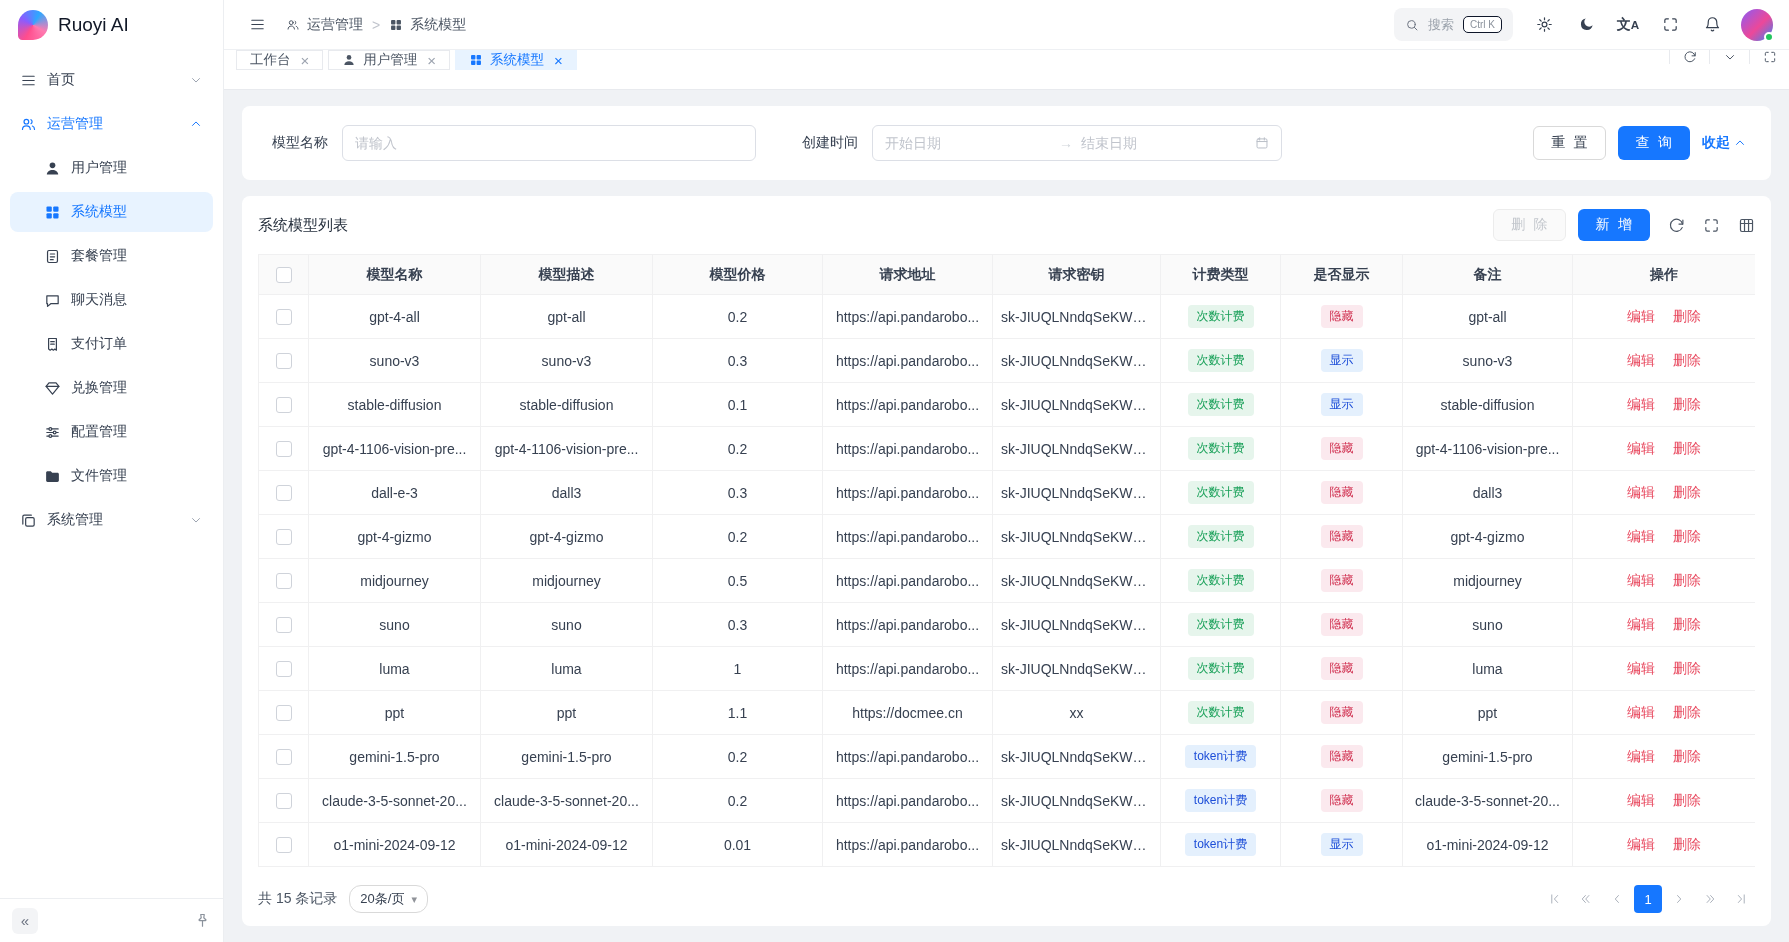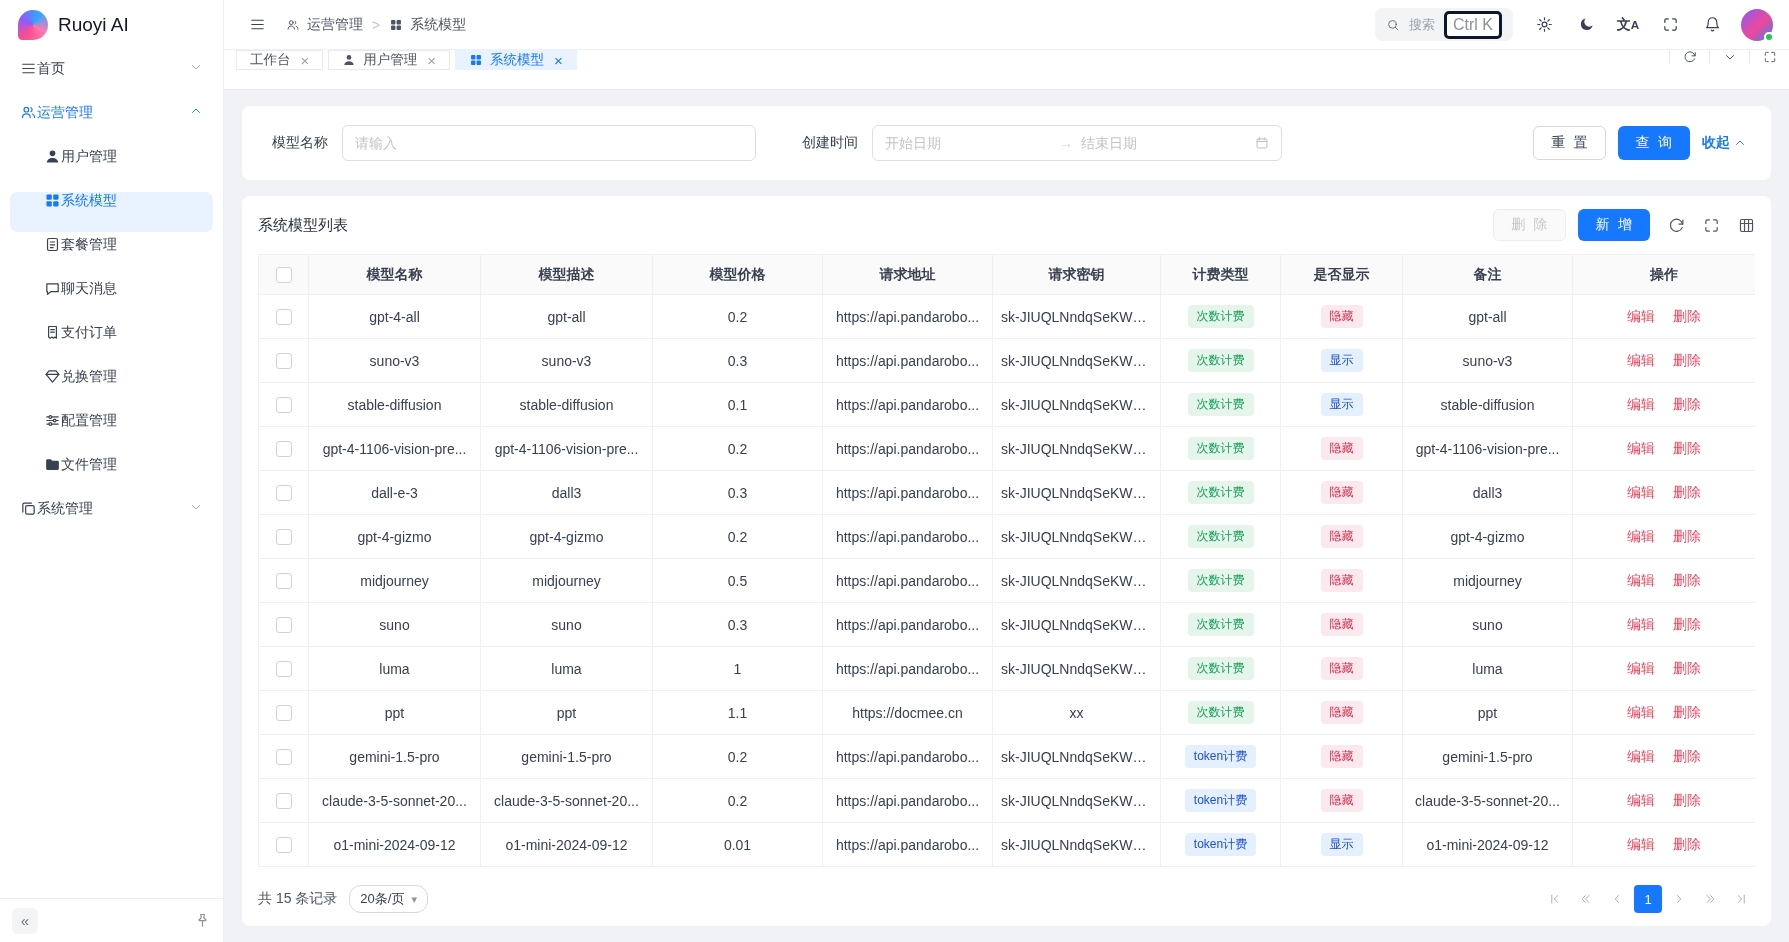--- a/index.html
+++ b/index.html
@@ -11,41 +11,41 @@
   .ic-fill{fill:currentColor;stroke:none}
   .ic-sm{width:14px;height:14px}
   .spacer{flex:1}
 
   
   .sidebar{width:224px;background:#fff;border-right:1px solid #eceef1;display:flex;flex-direction:column;flex:none}
   .logo-row{height:50px;display:flex;align-items:center;gap:10px;padding:0 18px;flex:none}
   .logo-mark{width:30px;height:30px;border-radius:50% 50% 50% 14%;background:conic-gradient(from 210deg,#ff4d8d,#8a5cff,#2ea8ff,#ff7ab0,#ff4d8d)}
   .logo-text{font-size:19px;font-weight:400;color:#111827}
   .menu{flex:1;padding:10px;overflow:hidden;display:flex;flex-direction:column}
-  .menu-item{height:40px;border-radius:8px;display:flex;align-items:flex-start;padding:0 10px;color:#374151;cursor:pointer;margin-bottom:4px;font-size:14px;flex:none}
+  .menu-item{height:40px;border-radius:8px;display:flex;align-items:center;gap:10px;padding:0 10px;color:#374151;cursor:pointer;margin-bottom:4px;font-size:14px;flex:none}
   .mi-icon{display:flex;color:inherit}
   .mi-caret{margin-left:auto;color:#9ca3af;display:flex}
   .menu-item.blue,.menu-item.blue .mi-caret{color:var(--primary)}
   .submenu .menu-item{padding-left:34px}
   .menu-item.active{background:#e8f3ff;color:var(--primary)}
   .sidebar-footer{height:44px;border-top:1px solid #eceef1;display:flex;align-items:center;justify-content:space-between;padding:0 12px;color:#6b7280;flex:none}
   .collapse-btn{width:26px;height:26px;border:none;background:#f3f4f6;border-radius:6px;color:#6b7280;font-size:15px;cursor:pointer;line-height:1}
   .pin-btn{display:flex;color:#8b929c;cursor:pointer}
 
   
   .main{flex:1;display:flex;flex-direction:column;min-width:0}
   .topbar{height:50px;background:#fff;border-bottom:1px solid #eef0f3;display:flex;align-items:center;gap:8px;padding:0 16px;flex:none}
   .icon-btn{width:34px;height:34px;display:flex;align-items:center;justify-content:center;color:#374151;cursor:pointer;border-radius:6px}
   .breadcrumb{display:flex;align-items:center;gap:9px;color:#4b5563;font-size:14px;margin-left:4px}
   .bc-item{display:flex;align-items:center;gap:7px;cursor:pointer}
   .bc-sep{color:#c0c4cc}
   .search-pill{height:33px;background:#f3f4f6;border-radius:8px;display:flex;align-items:center;gap:9px;padding:0 11px;cursor:pointer;margin-right:6px}
   .search-icon{color:#6b7280;display:flex}
   .search-text{color:#9aa1ab;font-size:13px}
-  .kbd{background:#fff;border:3px solid #0f172a;border-radius:5px;font-size:16px;color:#8b929c;padding:2px 6px}
+  .kbd{background:#fff;border:1px solid #0f172a;border-radius:5px;font-size:10px;color:#8b929c;padding:2px 6px}
   .lang-glyph{font-size:14px;font-weight:700}
   .avatar{width:32px;height:32px;border-radius:50%;background:linear-gradient(135deg,#8a5cf6,#ec4899 55%,#3b82f6);position:relative;cursor:pointer;margin-left:4px;flex:none}
   .status-dot{position:absolute;right:-1px;bottom:-1px;width:10px;height:10px;border-radius:50%;background:#22c55e;border:2px solid #fff}
 
   
   .tabbar{height:40px;background:#fff;border-bottom:1px solid var(--border);display:flex;align-items:flex-start;padding-left:12px;flex:none}
   .tab{display:flex;align-items:center;gap:7px;padding:0 13px;border:1px solid var(--border);margin:0 5px 0 0;cursor:pointer;color:#4b5563;background:#fff}
   .tab.active{background:#e8f3ff;border-color:#e8f3ff;color:var(--primary)}
   .tab-icon{display:flex}
   .tab-label{font-size:13.5px}

